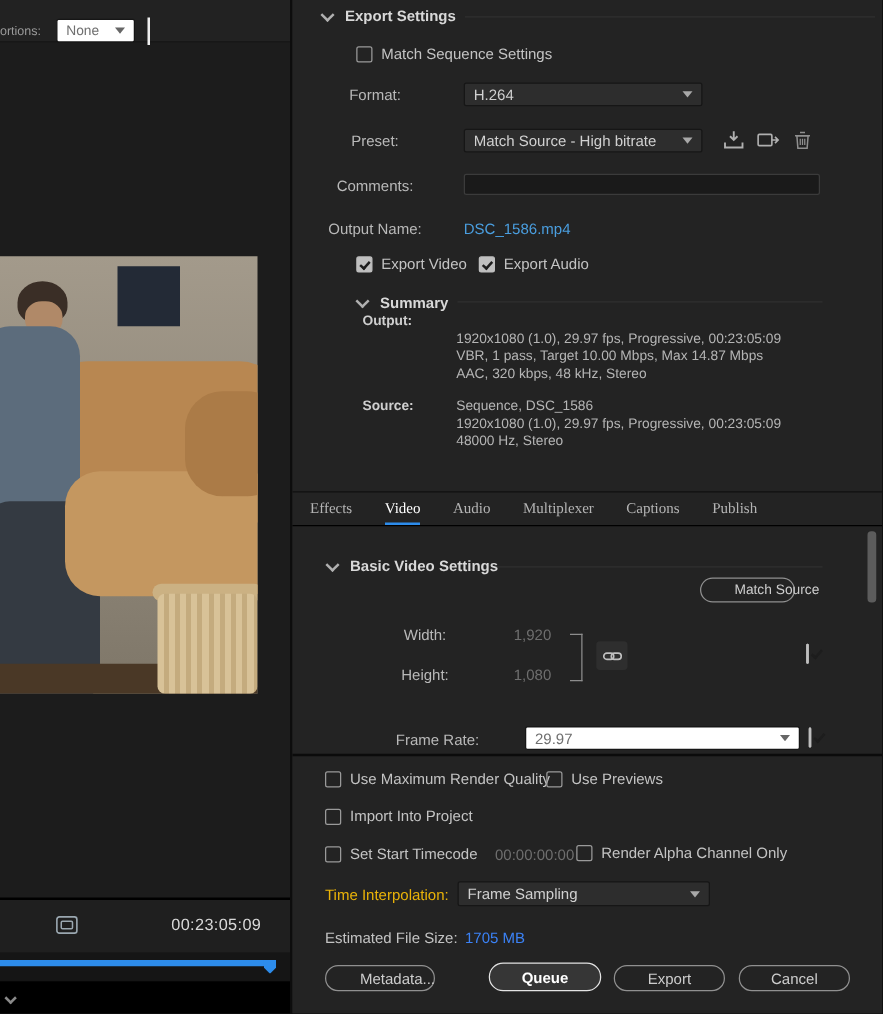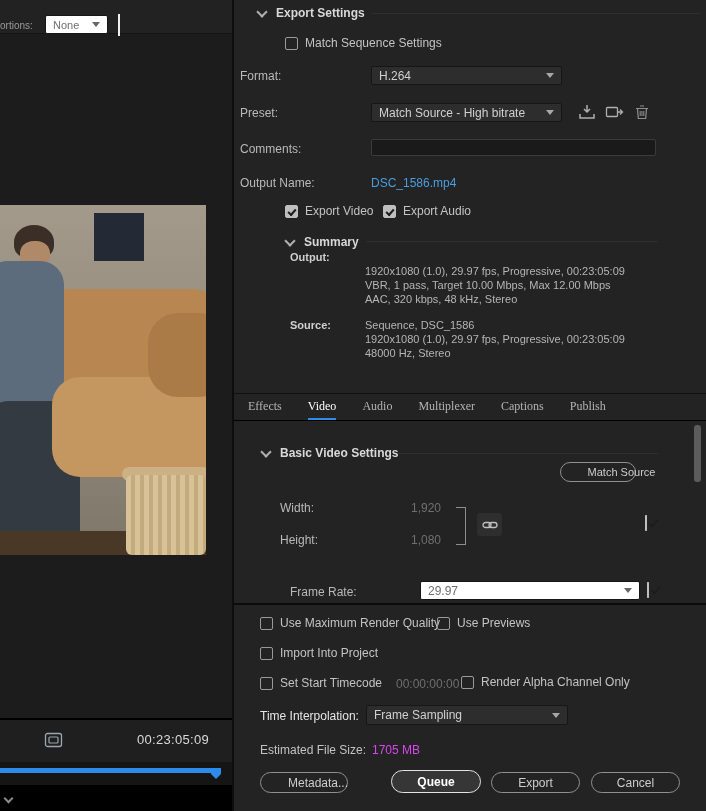--- a/index.html
+++ b/index.html
@@ -1,20 +1,20 @@
 <!DOCTYPE html>
 <html><head>
 <meta charset="utf-8">
 <style>
   html,body{margin:0;padding:0;background:#000;}
   #app{position:relative;width:706px;height:811px;background:#232323;overflow:hidden;
        font-family:"Liberation Sans","DejaVu Sans",sans-serif;font-size:12px;color:#c3c3c3;}
   .abs{position:absolute;}
   
-  .flabel{position:absolute;width:120px;text-align:left;font-size:12px;color:#b9b9b9;white-space:nowrap;}
+  .flabel{position:absolute;width:120px;text-align:center;font-size:12px;color:#b9b9b9;white-space:nowrap;}
   .dropdown{position:absolute;display:flex;align-items:center;justify-content:space-between;
             background:#2d2d2d;border:1px solid #161616;border-radius:2px;padding:0 7px;
             font-size:12px;color:#d0d0d0;box-sizing:border-box;cursor:default;}
   .dropdown.disabled{background:#ffffff;color:#6f6f6f;}
   .dd-caret{width:0;height:0;border-left:4px solid transparent;border-right:4px solid transparent;
             border-top:5px solid #a8a8a8;margin-left:6px;flex:0 0 auto;}
   .dropdown.disabled .dd-caret{border-top-color:#666;}
   .cb{width:13px;height:13px;border:1px solid #9a9a9a;border-radius:2px;background:transparent;
       box-sizing:border-box;position:relative;flex:0 0 auto;}
   .cb.checked{background:#bfbfbf;border-color:#bfbfbf;}
@@ -162,21 +162,21 @@
 
   
   <div class="sec-header" style="left:286px;top:235px;">
     <span class="caret-down"></span>
     <span>Summary</span>
   </div>
   <div class="hline" style="left:366px;top:241px;width:292px;"></div>
 
   <div class="sumlabel" style="left:290px;top:251px;">Output:</div>
   <div class="sumline" style="left:365px;top:265px;">1920x1080 (1.0), 29.97 fps, Progressive, 00:23:05:09</div>
-  <div class="sumline" style="left:365px;top:279px;">VBR, 1 pass, Target 10.00 Mbps, Max 12.00 Mbps</div>
+  <div class="sumline" style="left:365px;top:279px;">VBR, 1 pass, Target 10.00 Mbps, Max 14.87 Mbps</div>
   <div class="sumline" style="left:365px;top:293px;">AAC, 320 kbps, 48 kHz, Stereo</div>
 
   <div class="sumlabel" style="left:290px;top:319px;">Source:</div>
   <div class="sumline" style="left:365px;top:319px;">Sequence, DSC_1586</div>
   <div class="sumline" style="left:365px;top:333px;">1920x1080 (1.0), 29.97 fps, Progressive, 00:23:05:09</div>
   <div class="sumline" style="left:365px;top:347px;">48000 Hz, Stereo</div>
 
   
   <div class="abs" style="left:234px;top:393px;width:472px;height:1px;background:#101010;"></div>
   <div class="tabbar" style="left:234px;top:394px;width:553px;height:26px;font-family:Liberation Serif, serif;">
@@ -241,28 +241,28 @@
   <div class="cbrow" style="left:260px;top:676px;">
     <span class="cb"></span>
     <span>Set Start Timecode</span>
   </div>
   <div class="abs" style="left:396px;top:677px;font-size:12px;color:#6f6f6f;">00:00:00:00</div>
   <div class="cbrow" style="left:461px;top:675px;">
     <span class="cb"></span>
     <span>Render Alpha Channel Only</span>
   </div>
 
-  <div class="abs" style="left:260px;top:709px;font-size:12px;color:#e5e5e5;">Time Interpolation:</div>
+  <div class="abs" style="left:260px;top:709px;font-size:12px;color:#eab308;">Time Interpolation:</div>
   <div class="dropdown" style="left:366px;top:705px;width:202px;height:20px;">
     <span>Frame Sampling</span>
     <span class="dd-caret"></span>
   </div>
 
   <div class="abs" style="left:260px;top:743px;font-size:12px;color:#c3c3c3;">Estimated File Size:</div>
-  <div class="abs" style="left:372px;top:743px;font-size:12px;color:#d946ef;">1705 MB</div>
+  <div class="abs" style="left:372px;top:743px;font-size:12px;color:#3b82f6;">1705 MB</div>
 
   
   <div class="pill-btn" style="left:260px;top:772px;width:88px;height:21px;padding-left:28px;">Metadata...</div>
   <div class="pill-btn" style="left:391px;top:770px;width:90px;height:23px;border:1.5px solid #e3e3e3;border-radius:12px;background:#363636;color:#fff;font-weight:600;">Queue</div>
   <div class="pill-btn" style="left:491px;top:772px;width:89px;height:21px;">Export</div>
   <div class="pill-btn" style="left:591px;top:772px;width:89px;height:21px;">Cancel</div>
 
 </div>
 
 </body></html>

